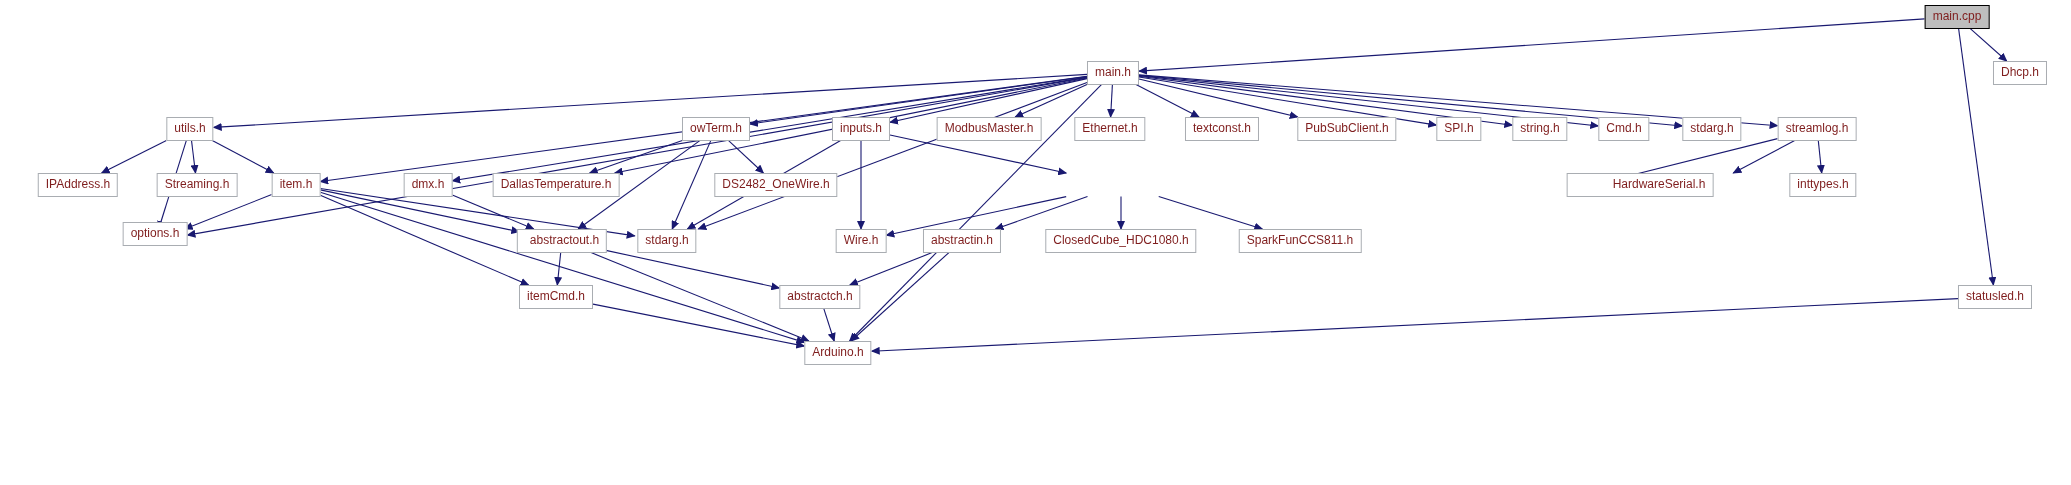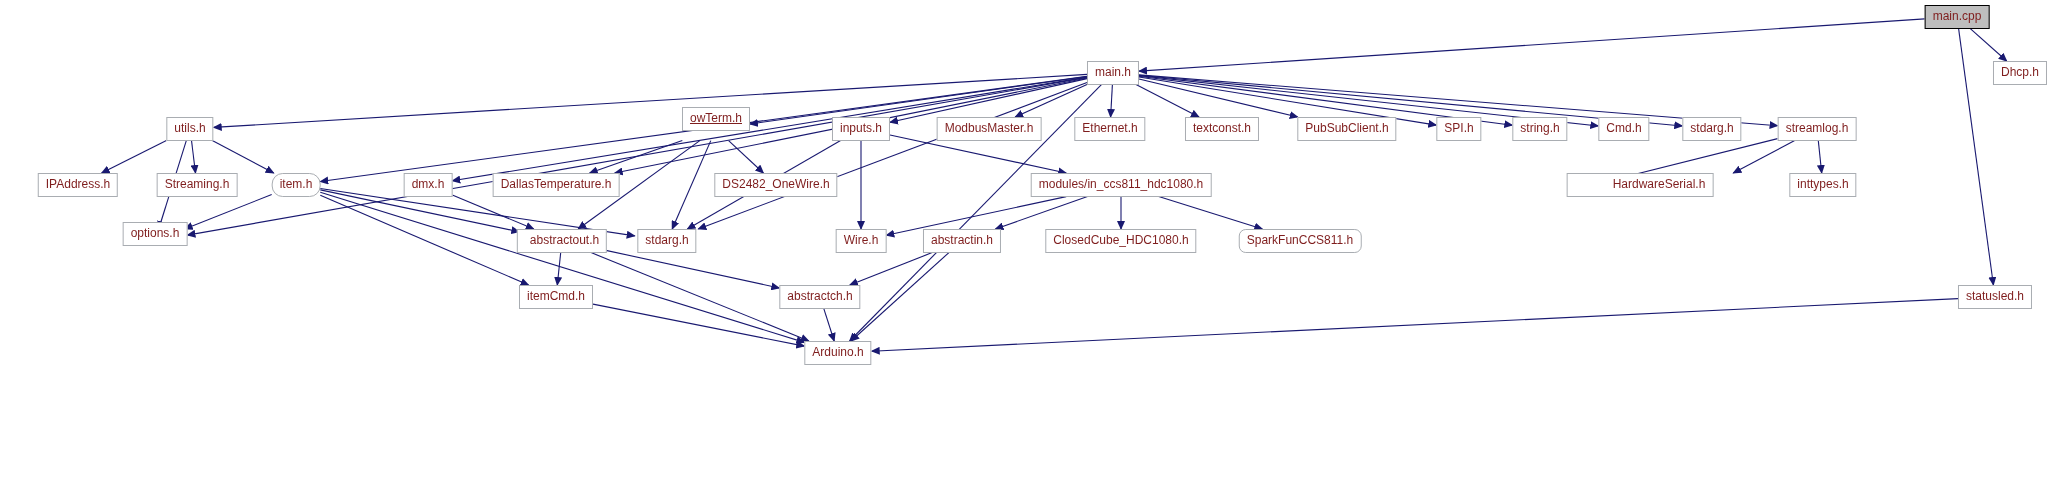--- a/index.html
+++ b/index.html
@@ -100,45 +100,44 @@
       <line x1="1777.6" y1="138.6" x2="1618.3" y2="178.5" stroke="#191970" stroke-width="1.1" marker-end="url(#arrowhead)"></line>
       <line x1="1794.7" y1="140.6" x2="1733.3" y2="173.0" stroke="#191970" stroke-width="1.1" marker-end="url(#arrowhead)"></line>
       <line x1="1818.3" y1="140.6" x2="1821.7" y2="173.0" stroke="#191970" stroke-width="1.1" marker-end="url(#arrowhead)"></line>
       <line x1="1958.0" y1="298.6" x2="871.7" y2="351.2" stroke="#191970" stroke-width="1.1" marker-end="url(#arrowhead)"></line>
     </svg>
 
 <div class="node highlighted" style="left: 1957px; top: 5px;">main.cpp</div>
     <div class="node" style="left: 2020px; top: 61px;">Dhcp.h</div>
     <div class="node" style="left: 1113px; top: 61px;">main.h</div>
     <div class="node" style="left: 190px; top: 117px;">utils.h</div>
-    <div class="node" style="left: 716px; top: 107px; text-decoration: underline;">owTerm.h</div>
+    <div class="node" style="left: 716px; top: 117px;">owTerm.h</div>
     <div class="node" style="left: 861px; top: 117px;">inputs.h</div>
     <div class="node" style="left: 989px; top: 117px;">ModbusMaster.h</div>
     <div class="node" style="left: 1110px; top: 117px;">Ethernet.h</div>
     <div class="node" style="left: 1222px; top: 117px;">textconst.h</div>
     <div class="node" style="left: 1347px; top: 117px;">PubSubClient.h</div>
     <div class="node" style="left: 1459px; top: 117px;">SPI.h</div>
     <div class="node" style="left: 1540px; top: 117px;">string.h</div>
     <div class="node" style="left: 1624px; top: 117px;">Cmd.h</div>
     <div class="node" style="left: 1712px; top: 117px;">stdarg.h</div>
     <div class="node" style="left: 1817px; top: 117px;">streamlog.h</div>
     <div class="node" style="left: 78px; top: 173px;">IPAddress.h</div>
     <div class="node" style="left: 197px; top: 173px;">Streaming.h</div>
-    <div class="node" style="left: 296px; top: 173px; border-radius: 11px;">item.h</div>
+    <div class="node" style="left: 296px; top: 173px;">item.h</div>
     <div class="node" style="left: 428px; top: 173px;">dmx.h</div>
     <div class="node" style="left: 556px; top: 173px;">DallasTemperature.h</div>
     <div class="node" style="left: 776px; top: 173px;">DS2482_OneWire.h</div>
-    <div class="node" style="left: 1121px; top: 173px;">modules/in_ccs811_hdc1080.h</div>
     <div class="node" style="left: 1593px; top: 173px;">Print.h</div>
     <div class="node" style="left: 1640px; top: 173px; padding-left: 45px;">HardwareSerial.h</div>
     <div class="node" style="left: 1823px; top: 173px;">inttypes.h</div>
     <div class="node" style="left: 155px; top: 222px;">options.h</div>
     <div class="node" style="left: 562px; top: 229px; padding-left: 12px;">abstractout.h</div>
     <div class="node" style="left: 667px; top: 229px;">stdarg.h</div>
     <div class="node" style="left: 861px; top: 229px;">Wire.h</div>
     <div class="node" style="left: 962px; top: 229px;">abstractin.h</div>
     <div class="node" style="left: 1121px; top: 229px;">ClosedCube_HDC1080.h</div>
-    <div class="node" style="left: 1300px; top: 229px; border-radius: 7px;">SparkFunCCS811.h</div>
+    <div class="node" style="left: 1300px; top: 229px;">SparkFunCCS811.h</div>
     <div class="node" style="left: 556px; top: 285px;">itemCmd.h</div>
     <div class="node" style="left: 820px; top: 285px;">abstractch.h</div>
     <div class="node" style="left: 1995px; top: 285px;">statusled.h</div>
     <div class="node" style="left: 838px; top: 341px;">Arduino.h</div>
   </div>
 
 </body></html>

